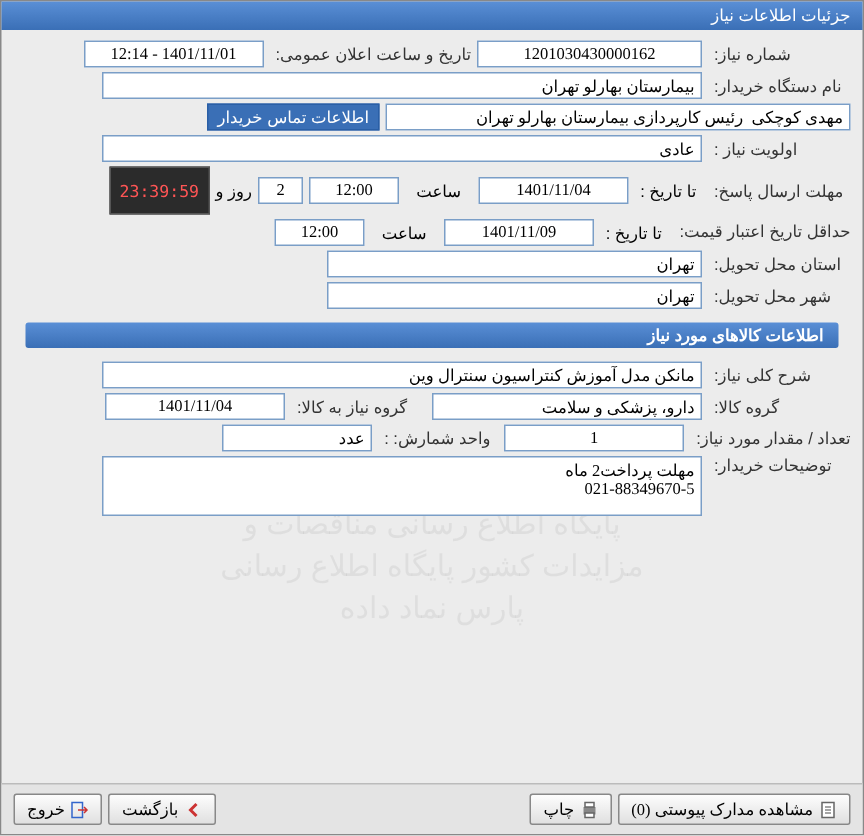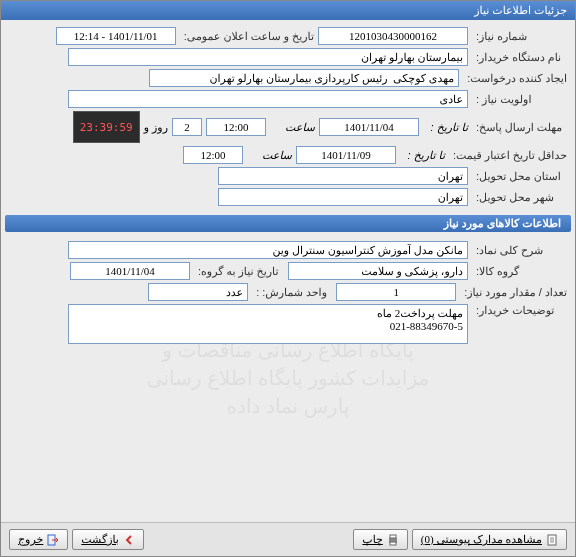--- a/index.html
+++ b/index.html
@@ -27,41 +27,41 @@
   font-size: 11px;
   text-align: right;
 }
 .section-header {
   background: linear-gradient(to bottom, #5a8fd6, #3a6fb6);
   color: #fff;
   padding: 2px 10px;
   font-size: 11px;
   font-weight: bold;
   border-radius: 2px;
-  margin: 2px 4px;
+  margin: 2px 16px;
 }
 .content {
   padding: 4px 8px;
   position: relative;
 }
 .row {
   display: flex;
   align-items: center;
   margin: 3px 0;
   gap: 4px;
 }
 .label {
   color: #333;
   font-size: 11px;
   white-space: nowrap;
   min-width: 95px;
   text-align: left;
   padding-left: 4px;
 }
-.label-sm { min-width: 45px; text-align: right; font-style: italic; }
+.label-sm { min-width: 45px; text-align: center; }
 input.field {
   border: 1px solid #7a9ec7;
   background: #fff;
   font-family: Tahoma;
   font-size: 11px;
   padding: 1px 4px;
   height: 18px;
   text-align: center;
 }
 input.field-right { text-align: right; }
@@ -126,21 +126,20 @@
   border: 1px solid #888;
   background: linear-gradient(to bottom, #fdfdfd, #e0e0e0);
   padding: 3px 8px;
   font-family: Tahoma;
   font-size: 11px;
   cursor: pointer;
   border-radius: 2px;
   display: inline-flex;
   align-items: center;
   gap: 4px;
-  text-decoration: underline;
 }
 .btn-icon {
   width: 12px; height: 12px;
   display: inline-block;
 }
 .spacer { flex: 1; }
 </style>
 </head>
 <body>
 
@@ -158,22 +157,24 @@
         <span class="label" style="min-width:130px">تاریخ و ساعت اعلان عمومی:</span>
         <input class="field w120" readonly="" value="1401/11/01 - 12:14" style="">
       </div>
 
       <div class="row">
         <span class="label">نام دستگاه خریدار:</span>
         <input class="field field-right w400" readonly="" value="بیمارستان بهارلو تهران" style="">
       </div>
 
       <div class="row">
-        <span class="label">ایجاد کننده درخواست:</span>
         <input class="field field-right" style="width: 310px;" readonly="" value="مهدی کوچکی  رئیس کارپردازی بیمارستان بهارلو تهران">
+        <span class="blue-box">
+          <span>اطلاعات تماس خریدار</span>
+        </span>
       </div>
 
       <div class="row">
         <span class="label">اولویت نیاز :</span>
         <input class="field field-right w400" readonly="" value="عادی" style="">
       </div>
 
       <div class="row">
         <span class="label">مهلت ارسال پاسخ:</span>
         <span class="label-sm">تا تاریخ :</span>
@@ -206,28 +207,28 @@
   </div>
 
   <div class="section-header">اطلاعات کالاهای مورد نیاز</div>
 
   <div class="content" style="flex:1; position:relative;">
     <div class="watermark">پایگاه اطلاع رسانی مناقصات و مزایدات کشور
 پایگاه اطلاع رسانی پارس نماد داده</div>
     <div class="content-inner">
 
       <div class="row">
-        <span class="label">شرح کلی نماد:</span>
+        <span class="label">شرح کلی نیاز:</span>
         <input class="field field-right w400" readonly="" value="مانکن مدل آموزش کنتراسیون سنترال وین" style="">
       </div>
 
       <div class="row">
         <span class="label">گروه کالا:</span>
         <input class="field field-right" style="width: 180px;" readonly="" value="دارو، پزشكی و سلامت">
-        <span class="label" style="min-width:90px">تاریخ نیاز به گروه:</span>
+        <span class="label" style="min-width:90px">گروه نیاز به کالا:</span>
         <input class="field w120" readonly="" value="1401/11/04" style="">
       </div>
 
 
       <div class="row">
         <span class="label">تعداد / مقدار مورد نياز:</span>
         <input class="field w120" readonly="" value="1" style="">
         <span class="label" style="min-width:80px">واحد شمارش: :</span>
         <input class="field field-right w100" readonly="" value="عدد" style="">
       </div>

